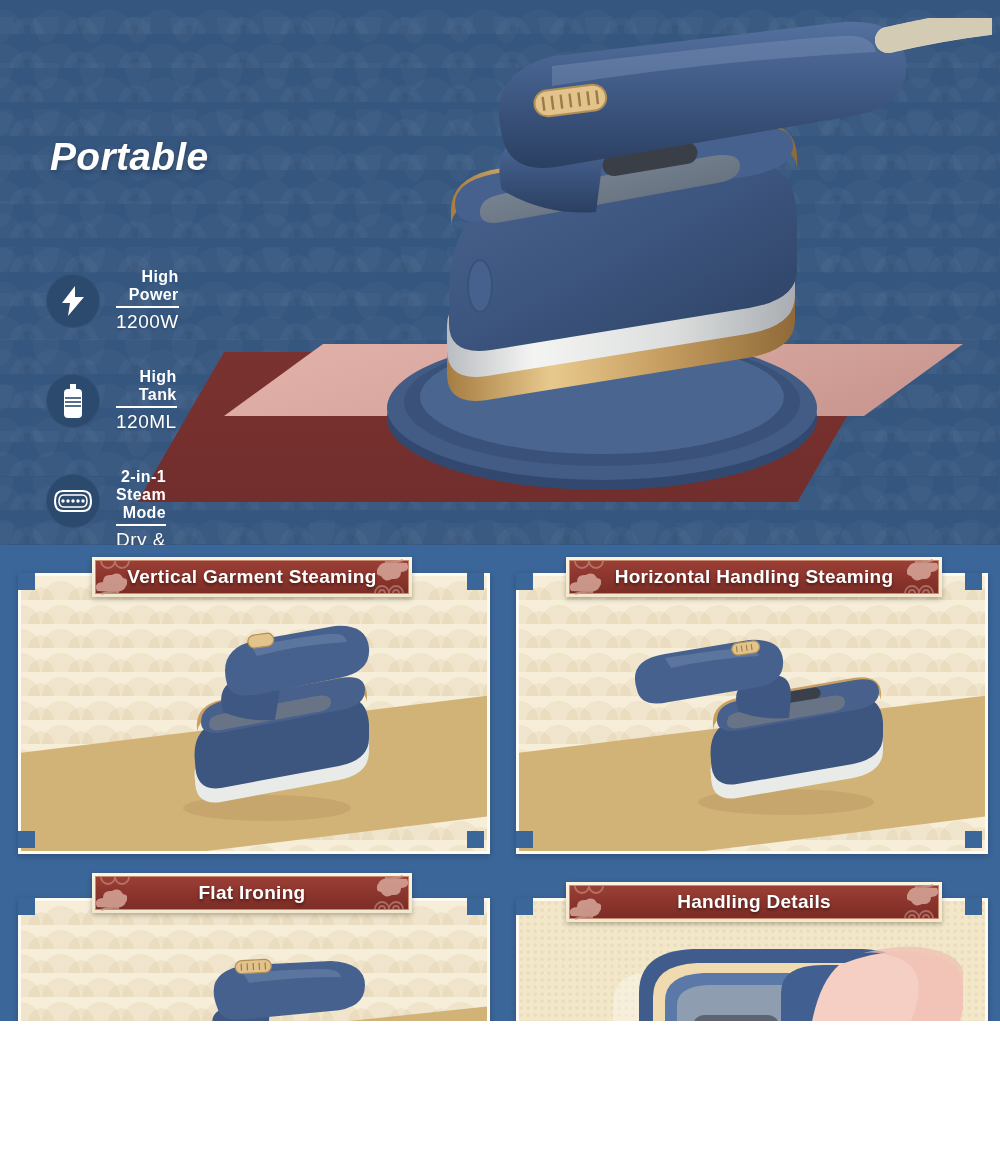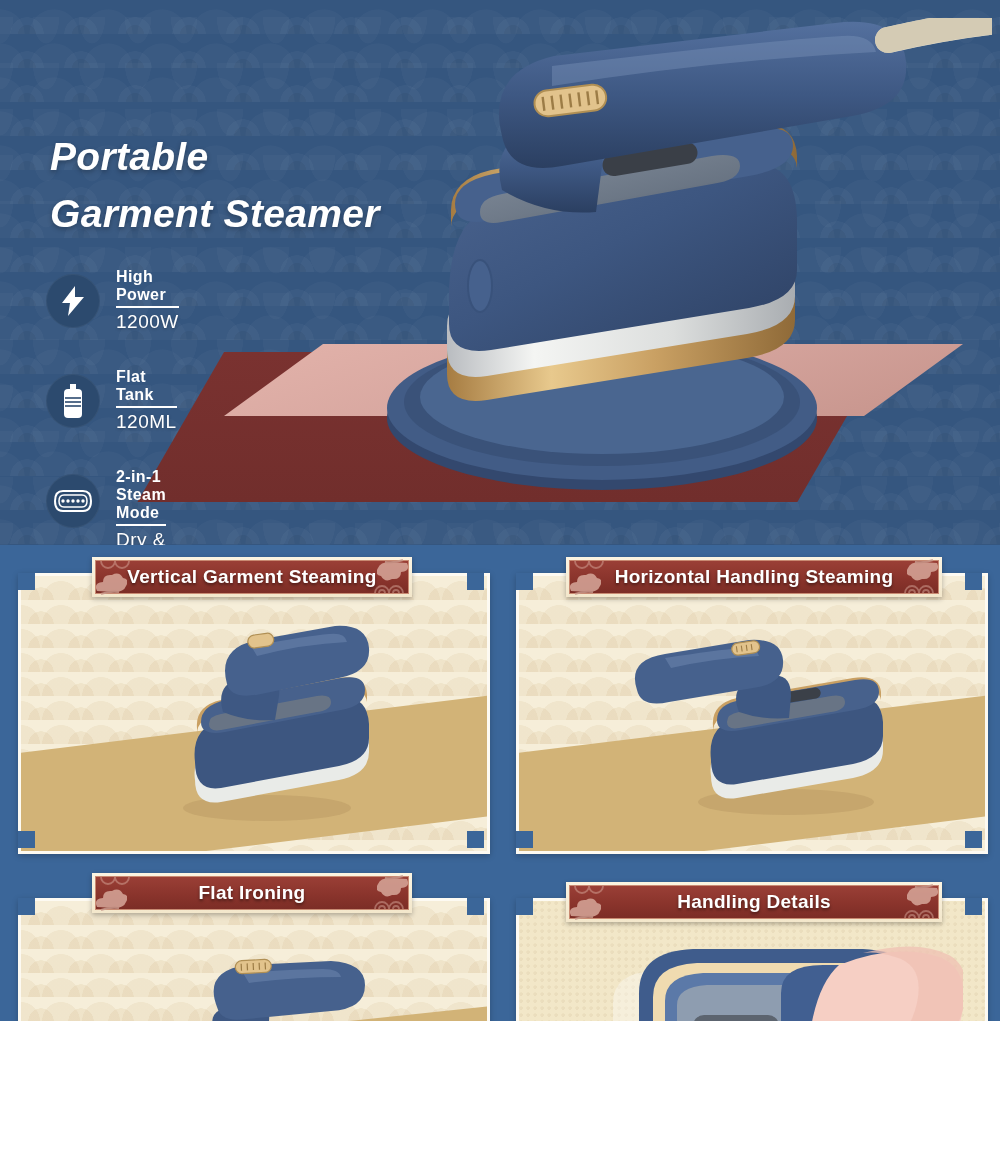--- a/index.html
+++ b/index.html
@@ -25,21 +25,21 @@
     text-shadow:0 2px 5px rgba(0,0,0,.30);}
   .hero-title .l2{display:block;}
 
   .feat-list{position:absolute;left:46px;top:268px;z-index:6;}
   .feat{position:relative;height:68px;margin-bottom:32px;}
   .feat-ic{position:absolute;left:0;top:6px;width:54px;height:54px;border-radius:50%;
     background:#2c4a6e;display:flex;align-items:center;justify-content:center;
     box-shadow:inset 0 0 0 1px rgba(255,255,255,.05);}
   .feat-tx{position:absolute;left:70px;top:0;}
   .feat-lb{display:inline-block;color:#fff;font-size:16px;font-weight:bold;
-    border-bottom:2px solid #fff;padding-bottom:2px;letter-spacing:.4px;}
+    border-bottom:2px solid #fff;padding-bottom:2px;letter-spacing:.4px;text-align:right;}
   .feat-vl{color:#fff;font-size:19px;font-weight:500;letter-spacing:.5px;margin-top:3px;
     text-shadow:0 1px 3px rgba(0,0,0,.25);}
 
   
   .stage{position:absolute;left:0;top:0;width:1000px;height:545px;z-index:3;}
   .platform{position:absolute;left:224px;top:352px;width:660px;height:150px;
     background:linear-gradient(180deg,#7a3230 0%,#712e2c 100%);
     transform:skewX(-30deg);transform-origin:top left;}
   .platform-top{position:absolute;left:224px;top:300px;width:640px;height:116px;
     background:linear-gradient(135deg,#e0b0a8 0%,#d5a49d 55%,#c9978f 100%);
@@ -166,21 +166,20 @@
           </g>
         </g>
 
         <path d="M536 22 q60 -14 118 -20" stroke="#e6e0cf" stroke-width="26" fill="none" stroke-linecap="round"></path>
         <path d="M536 22 q60 -14 118 -20" stroke="#cfc6ad" stroke-width="26" fill="none" stroke-linecap="round" stroke-dasharray="3 7" opacity=".8"></path>
       </svg>
     </div>
 
     <h1 class="hero-title">
       <span>Portable</span>
-      <span class="l2">Garment Steamer</span>
     </h1>
 
     <div class="feat-list">
 
       <div class="feat">
         <div class="feat-ic">
           <svg width="26" height="30" viewBox="0 0 26 30">
               <path d="M15 0 L2 17 h8 L8 30 L24 11 h-9 z" fill="#fff"></path>
             </svg>
         </div>
@@ -196,21 +195,21 @@
             <rect x="8" y="0" width="6" height="5" fill="#fff"></rect>
             <path d="M6 5 h10 a4 4 0 0 1 4 4 v21 a4 4 0 0 1 -4 4 h-10 a4 4 0 0 1 -4 -4 v-21 a4 4 0 0 1 4 -4 z" fill="#fff"></path>
             <g stroke="#2c4a6e" stroke-width="1.6">
               <line x1="3" y1="14" x2="19" y2="14"></line>
                 <line x1="3" y1="18" x2="19" y2="18"></line>
               <line x1="3" y1="22" x2="19" y2="22"></line>
             </g>
           </svg>
         </div>
         <div class="feat-tx">
-          <div class="feat-lb">Flat Tank</div>
+          <div class="feat-lb">High Tank</div>
           <div class="feat-vl">120ML</div>
         </div>
       </div>
 
       <div class="feat">
         <div class="feat-ic">
           <svg width="38" height="24" viewBox="0 0 38 24">
             <path d="M9 2 h20 q8 0 8 10 q0 10 -8 10 h-20 q-8 0 -8 -10 q0 -10 8 -10 z" fill="none" stroke="#fff" stroke-width="2"></path>
             <path d="M10 6 h18 q5 0 5 6 q0 6 -5 6 h-18 q-5 0 -5 -6 q0 -6 5 -6 z" fill="none" stroke="#fff" stroke-width="1.5"></path>
             <g fill="#fff">

